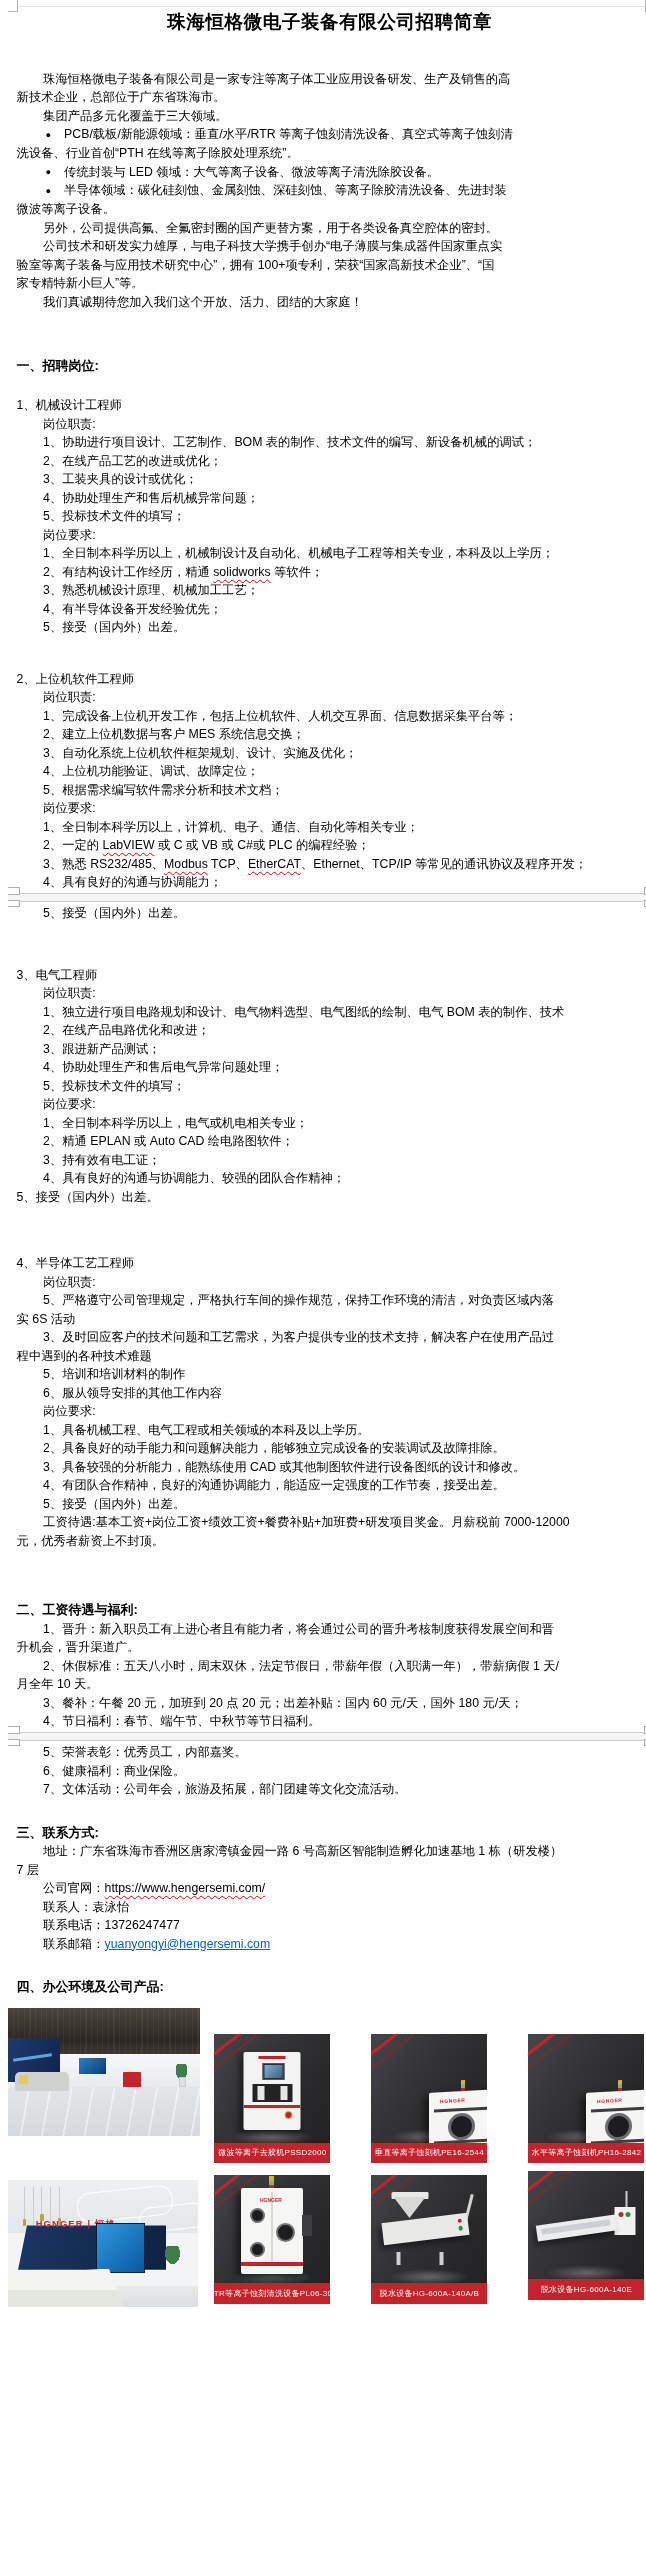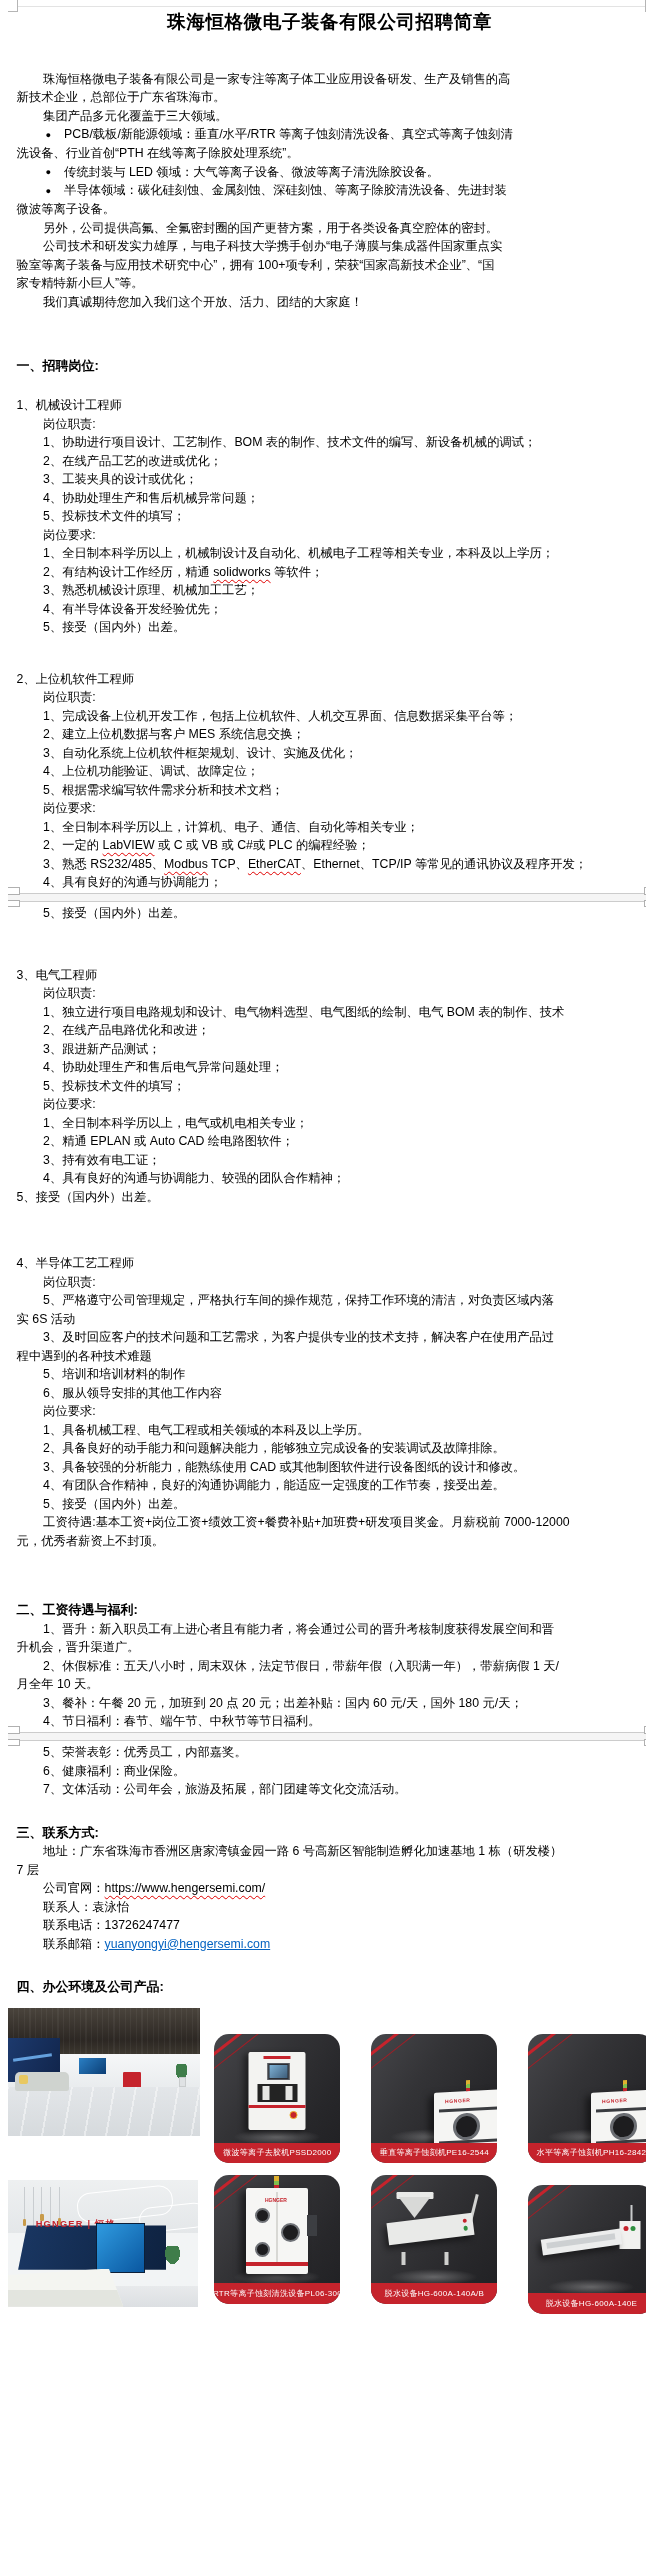--- a/index.html
+++ b/index.html
@@ -69,21 +69,21 @@
       clip-path:polygon(6% 0,100% 0,100% 100%,0 100%);}
   .rc-logo{position:absolute;left:17%;top:30%;color:#c5232c;font-weight:700;font-size:9.3px;letter-spacing:1.2px;white-space:nowrap;}
   .rc-screen{position:absolute;left:48%;top:34%;width:24%;height:38%;background:linear-gradient(135deg,#2f9be0,#0a57a0);border:1.2px solid #0c1f38;}
   .rc-desk{position:absolute;left:0;bottom:0;width:62%;height:30%;background:#f4f5f1;
       clip-path:polygon(0 18%,88% 0,100% 100%,0 100%);}
   .rc-desk:after{content:"";position:absolute;left:0;bottom:0;width:100%;height:45%;background:#e3e5df;}
   .rc-plant2{position:absolute;right:8%;top:52%;width:18.5px;height:21px;background:radial-gradient(ellipse at 50% 35%,#3f7d4a 55%,transparent 56%);}
   .rc-floor{position:absolute;left:0;bottom:0;width:100%;height:16%;background:linear-gradient(180deg,#e8eaec,#dcdfe2);}
 
   
-  .card{position:absolute;width:126px;height:129px;border-radius:15px;overflow:hidden;
+  .card{position:absolute;width:116px;height:129px;border-radius:0;overflow:hidden;
         background:linear-gradient(125deg,#46464a 0%,#333336 38%,#27272a 72%,#202023 100%);text-align:center;}
   .card:before{content:"";position:absolute;left:-28px;top:3.7px;width:93px;height:2.5px;background:#c5232c;transform:rotate(-38deg);}
   .card:after{content:"";position:absolute;left:-18.5px;top:18.5px;width:74px;height:1.2px;background:#9d1f27;transform:rotate(-38deg);}
   .glow{position:absolute;left:15%;bottom:18.5px;width:70%;height:16px;background:radial-gradient(ellipse at center,rgba(255,255,255,.28),transparent 70%);}
   .cap{position:absolute;left:0;right:0;bottom:0;height:20.4px;background:#c5232c;color:#fff;font-size:8px;
        display:flex;align-items:center;justify-content:center;white-space:nowrap;letter-spacing:0.3px;}
   .mach{position:absolute;left:50%;top:44%;transform:translate(-50%,-50%);}
 
   .m-cabinet{width:57px;height:78px;background:#f3f3f1;border-radius:1.9px;box-shadow:-3.7px 2.5px 6.2px rgba(0,0,0,.45);position:relative;}
   .m-cabinet .logo{position:absolute;top:3.7px;left:15px;width:27px;height:3.1px;background:#c5232c;}
@@ -349,21 +349,21 @@
             <div class="arm"></div>
             <div class="body">
               <i></i>
               <i></i>
             </div>
             <div class="leg l1"></div>
             <div class="leg l2"></div>
           </div>
           <div class="cap">脱水设备HG-600A-140A/B</div>
         </div>
-        <div class="card" style="left: 529px; top: 177px;">
+        <div class="card" style="left: 529px; top: 163px;">
           <div class="glow"></div>
           <div class="mach m-trough">
             <div class="ant"></div>
             <div class="box">
               <i></i>
               <i></i>
             </div>
             <div class="tub">
               <i></i>
             </div>

